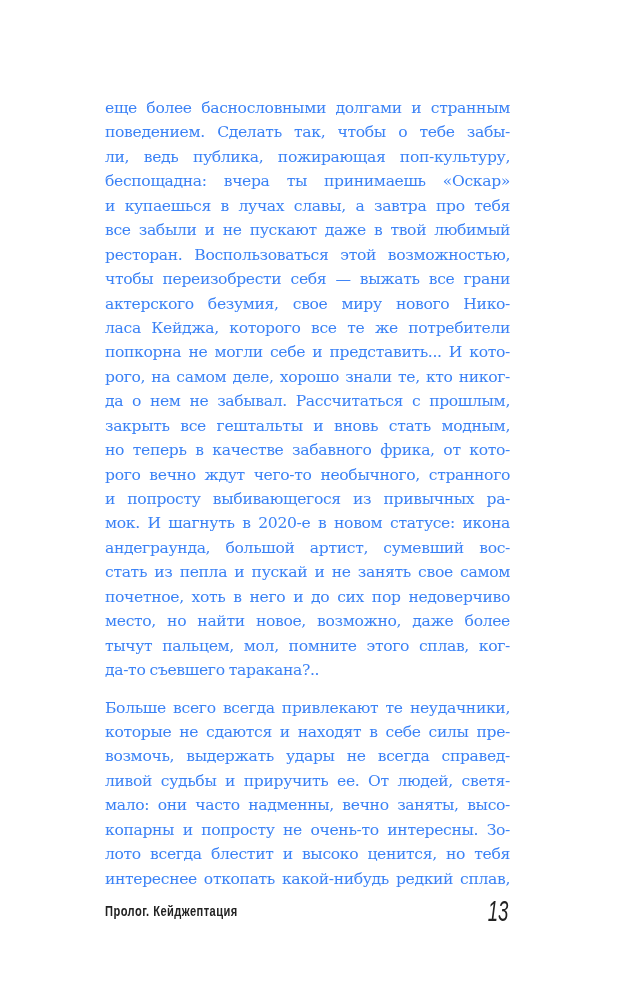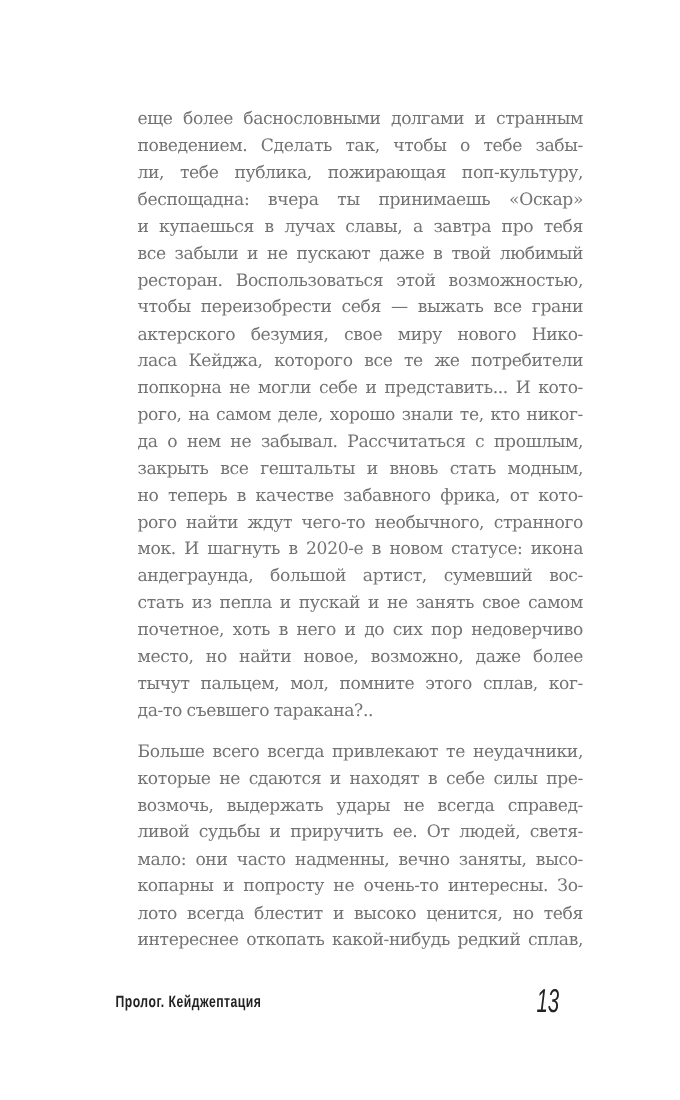--- a/index.html
+++ b/index.html
@@ -20,24 +20,23 @@
       background: #ffffff;
     }
     .text-block {
       position: absolute;
       left: 105px;
       top: 96px;
       width: 405px;
       font-family: "DejaVu Serif", "Liberation Serif", serif;
       font-size: 15.6px;
       line-height: 24.45px;
-      color: #737373;
+      color: #3b82f6;
       letter-spacing: -0.35px;
       word-spacing: -0.5px;
-      margin-left: 20px;
     }
     .line {
       display: block;
       text-align: justify;
       text-align-last: justify;
       white-space: nowrap;
       height: 24.45px;
       overflow: visible;
     }
     .line.last {
@@ -78,34 +77,35 @@
     }
   </style>
 </head>
 <body>
 
 <div class="page">
   <div class="text-block">
     <div>
       <span class="line">еще более баснословными долгами и странным</span>
       <span class="line">поведением. Сделать так, чтобы о тебе забы-</span>
-      <span class="line">ли, тебе публика, пожирающая поп-культуру,</span>
+      <span class="line">ли, ведь публика, пожирающая поп-культуру,</span>
       <span class="line">беспощадна: вчера ты принимаешь «Оскар»</span>
       <span class="line">и купаешься в лучах славы, а завтра про тебя</span>
       <span class="line">все забыли и не пускают даже в твой любимый</span>
       <span class="line">ресторан. Воспользоваться этой возможностью,</span>
       <span class="line">чтобы переизобрести себя — выжать все грани</span>
       <span class="line">актерского безумия, свое миру нового Нико-</span>
       <span class="line">ласа Кейджа, которого все те же потребители</span>
       <span class="line">попкорна не могли себе и представить... И кото-</span>
       <span class="line">рого, на самом деле, хорошо знали те, кто никог-</span>
       <span class="line">да о нем не забывал. Рассчитаться с прошлым,</span>
       <span class="line">закрыть все гештальты и вновь стать модным,</span>
       <span class="line">но теперь в качестве забавного фрика, от кото-</span>
-      <span class="line">рого найти ждут чего-то необычного, странного</span>
+      <span class="line">рого вечно ждут чего-то необычного, странного</span>
+      <span class="line">и попросту выбивающегося из привычных ра-</span>
       <span class="line">мок. И шагнуть в 2020-е в новом статусе: икона</span>
       <span class="line">андеграунда, большой артист, сумевший вос-</span>
       <span class="line">стать из пепла и пускай и не занять свое самом</span>
       <span class="line">почетное, хоть в него и до сих пор недоверчиво</span>
       <span class="line">место, но найти новое, возможно, даже более</span>
       <span class="line">тычут пальцем, мол, помните этого сплав, ког-</span>
       <span class="line last">да-то съевшего таракана?..</span>
     </div>
     <div class="para-gap"></div>
     <div>

